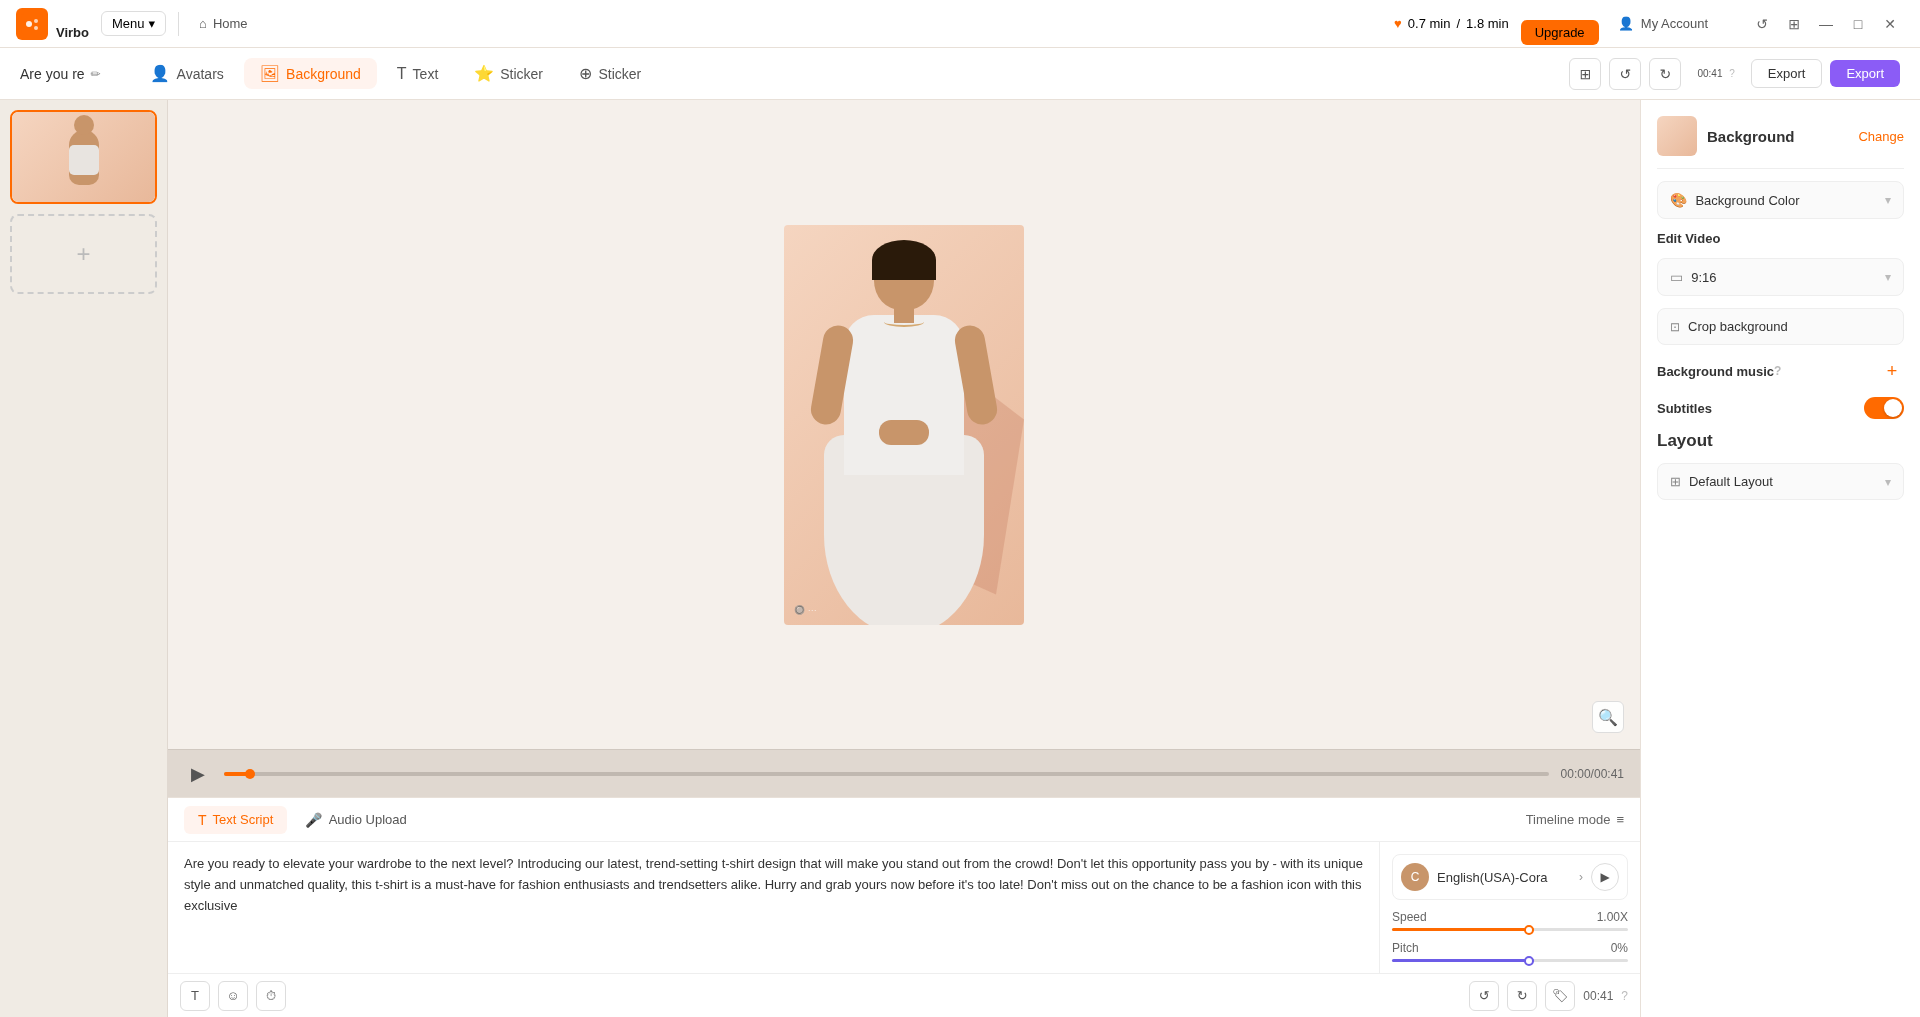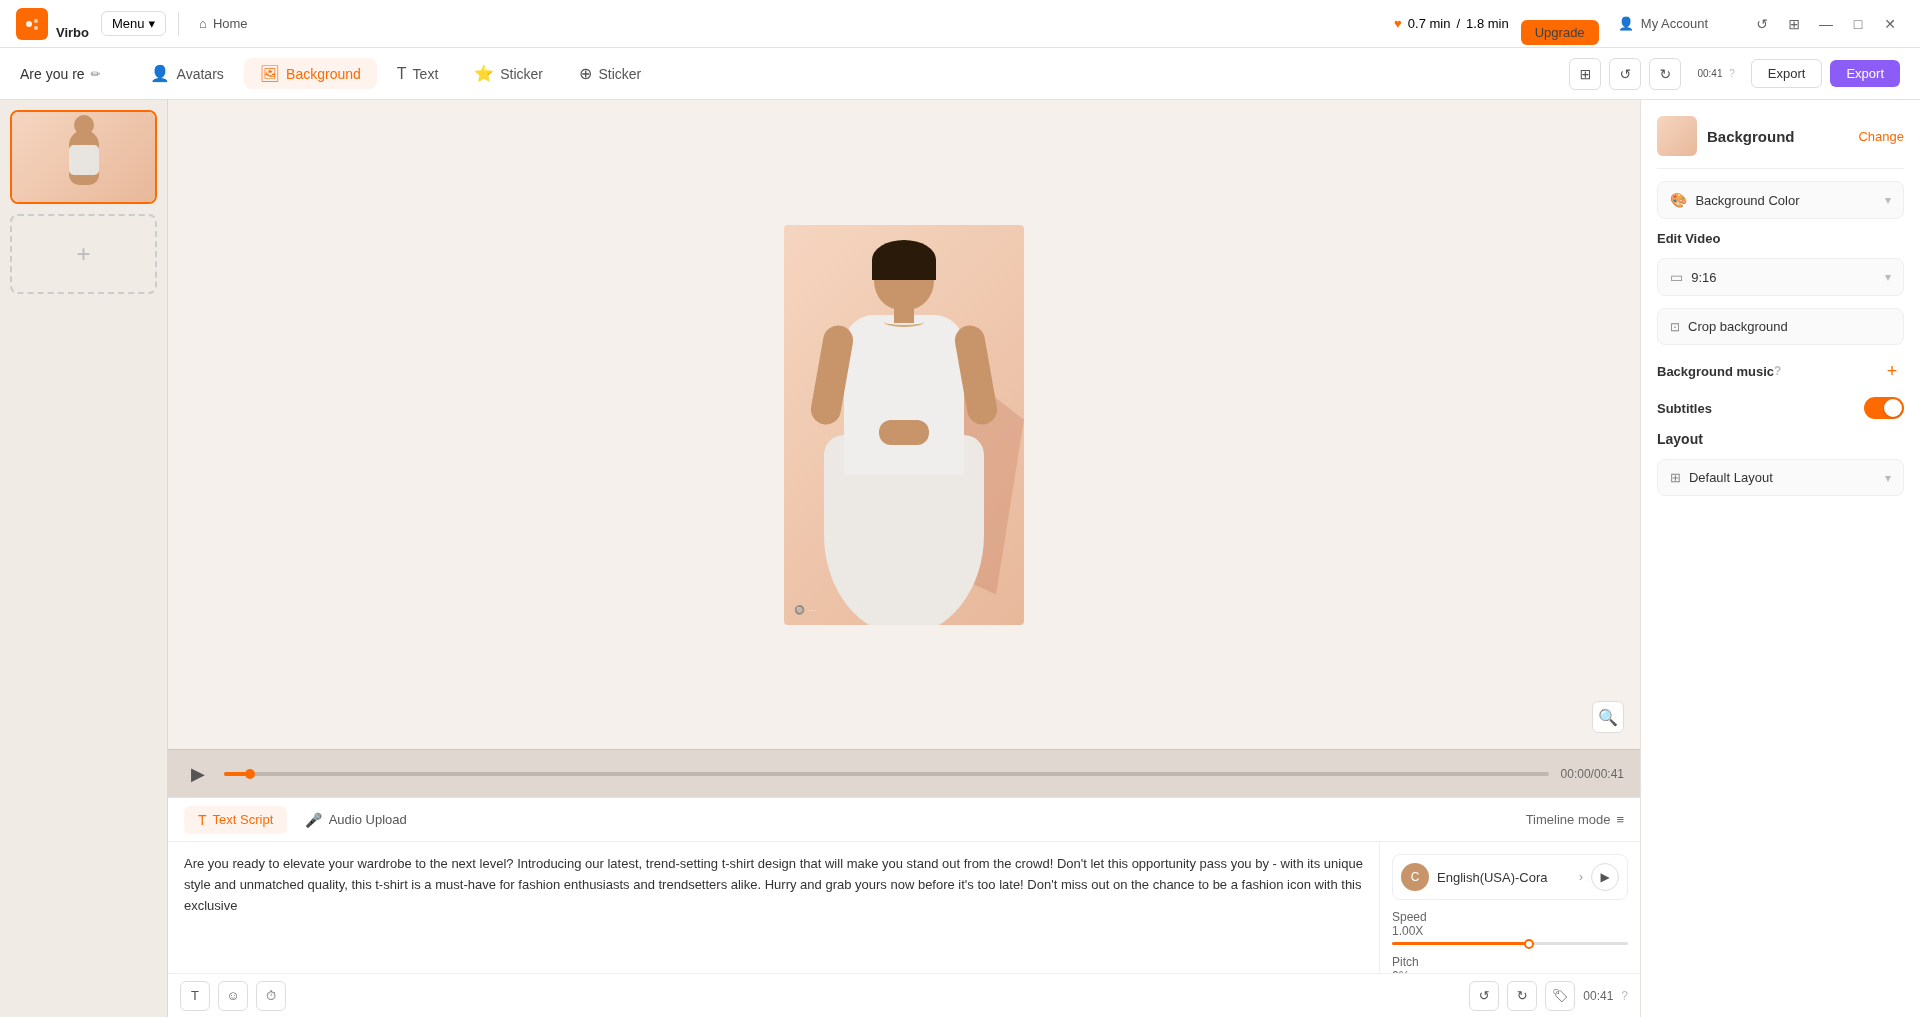--- a/index.html
+++ b/index.html
@@ -13,21 +13,21 @@
     }
     .logo-area { display: flex; align-items: flex-end; gap: 8px; }
     .logo-icon { width: 32px; height: 32px; background: #ff6a00; border-radius: 6px; display: flex; align-items: center; justify-content: center; color: #fff; font-size: 10px; font-weight: bold; }
     .logo-text { font-size: 13px; font-weight: 600; color: #222; }
     .menu-btn { display: flex; align-items: center; gap: 4px; padding: 4px 10px; border: 1px solid #ddd; border-radius: 6px; cursor: pointer; font-size: 13px; background: #fff; }
     .divider-v { width: 1px; height: 24px; background: #ddd; }
     .home-btn { display: flex; align-items: center; gap: 6px; font-size: 13px; color: #555; cursor: pointer; padding: 4px 8px; }
     .spacer { flex: 1; }
     .time-info { display: flex; align-items: center; gap: 6px; font-size: 13px; }
     .heart-icon { color: #ff6a00; }
-    .upgrade-btn { background: #ff6a00; color: #404040; border: none; padding: 5px 14px; border-radius: 6px; font-size: 13px; cursor: pointer; margin-top: 18px; }
+    .upgrade-btn { background: #ff6a00; color: #000000; border: none; padding: 5px 14px; border-radius: 6px; font-size: 13px; cursor: pointer; margin-top: 18px; }
     .account-btn { display: flex; align-items: center; gap: 6px; font-size: 13px; color: #555; cursor: pointer; padding: 4px 8px; }
     .win-controls { display: flex; gap: 4px; margin-left: 20px; }
     .win-btn { width: 28px; height: 28px; border: none; background: transparent; cursor: pointer; border-radius: 4px; display: flex; align-items: center; justify-content: center; font-size: 14px; color: #666; }
 
     
     .toolbar {
       display: flex; align-items: center; height: 52px;
       background: #fff; border-bottom: 1px solid #e8e0d8;
       padding: 0 20px; gap: 4px;
     }
@@ -75,21 +75,21 @@
     .timeline-mode { margin-left: auto; display: flex; align-items: center; gap: 6px; font-size: 13px; color: #666; cursor: pointer; }
     .script-content { flex: 1; display: flex; gap: 0; overflow: hidden; }
     .script-text { flex: 1; padding: 12px 16px; font-size: 13px; color: #333; line-height: 1.6; overflow-y: auto; border-right: 1px solid #eee; }
     .audio-panel { width: 260px; padding: 12px; display: flex; flex-direction: column; gap: 10px; }
     .audio-voice { display: flex; align-items: center; gap: 8px; padding: 8px; border: 1px solid #eee; border-radius: 8px; cursor: pointer; }
     .voice-avatar { width: 28px; height: 28px; border-radius: 50%; background: #c8956a; overflow: hidden; display: flex; align-items: center; justify-content: center; font-size: 12px; color: #fff; }
     .voice-name { font-size: 13px; color: #333; flex: 1; }
     .voice-chevron { color: #999; font-size: 12px; }
     .voice-play { width: 28px; height: 28px; border: 1px solid #ddd; border-radius: 50%; background: #fff; cursor: pointer; display: flex; align-items: center; justify-content: center; font-size: 12px; color: #555; }
     .audio-control { display: flex; flex-direction: column; gap: 4px; }
-    .control-label { display: flex; justify-content: space-between; font-size: 12px; color: #666; flex-direction: column; }
+    .control-label { display: flex; justify-content: space-between; font-size: 12px; color: #666; }
     .slider-track { width: 100%; height: 3px; background: #e0e0e0; border-radius: 2px; position: relative; cursor: pointer; }
     .slider-fill-speed { width: 60%; height: 100%; background: #ff6a00; border-radius: 2px; }
     .slider-fill-pitch { width: 60%; height: 100%; background: #6c5ce7; border-radius: 2px; }
     .slider-thumb { width: 10px; height: 10px; background: #fff; border: 2px solid #ff6a00; border-radius: 50%; position: absolute; top: -3.5px; left: 58%; transform: translateX(-50%); }
     .slider-thumb-purple { border-color: #6c5ce7; left: 58%; }
 
     .script-bottom-bar { height: 44px; border-top: 1px solid #eee; display: flex; align-items: center; padding: 0 12px; gap: 8px; }
     .script-bottom-icon { width: 30px; height: 30px; border: 1px solid #ddd; border-radius: 6px; background: #fff; cursor: pointer; display: flex; align-items: center; justify-content: center; font-size: 13px; color: #555; }
     .script-bottom-spacer { flex: 1; }
     .script-bottom-right { display: flex; align-items: center; gap: 8px; font-size: 12px; color: #666; }
@@ -113,21 +113,21 @@
     .crop-icon { font-size: 12px; color: #888; margin-right: 8px; }
     .crop-text { font-size: 13px; color: #333; }
     .music-row { display: flex; align-items: center; padding: 2px 0; }
     .music-label { font-size: 13px; font-weight: 600; color: #333; flex: 1; display: flex; align-items: center; }
     .music-help { font-size: 12px; color: #bbb; }
     .music-add { width: 24px; height: 24px; background: transparent; border: none; cursor: pointer; font-size: 18px; color: #ff6a00; display: flex; align-items: center; justify-content: center; }
     .subtitles-row { display: flex; align-items: center; }
     .subtitles-label { font-size: 13px; font-weight: 600; color: #333; flex: 1; }
     .toggle { width: 40px; height: 22px; background: #ff6a00; border-radius: 11px; position: relative; cursor: pointer; }
     .toggle-knob { width: 18px; height: 18px; background: #fff; border-radius: 50%; position: absolute; top: 2px; right: 2px; box-shadow: 0 1px 3px rgba(0,0,0,0.2); }
-    .layout-label { font-size: 14px; font-weight: 600; color: #333; }
+    .layout-label { font-size: 17px; font-weight: 600; color: #333; }
     .layout-row { display: flex; align-items: center; padding: 10px 12px; border: 1px solid #eee; border-radius: 8px; cursor: pointer; background: #fafafa; }
     .layout-icon { font-size: 13px; color: #888; margin-right: 8px; }
     .layout-text { font-size: 13px; color: #333; flex: 1; }
     .layout-chevron { font-size: 12px; color: #bbb; }
 
     .canvas-full { display: flex; flex-direction: column; flex: 1; }
     .canvas-and-timeline { flex: 1; display: flex; flex-direction: column; }
   </style>
 </head>
 <body>

